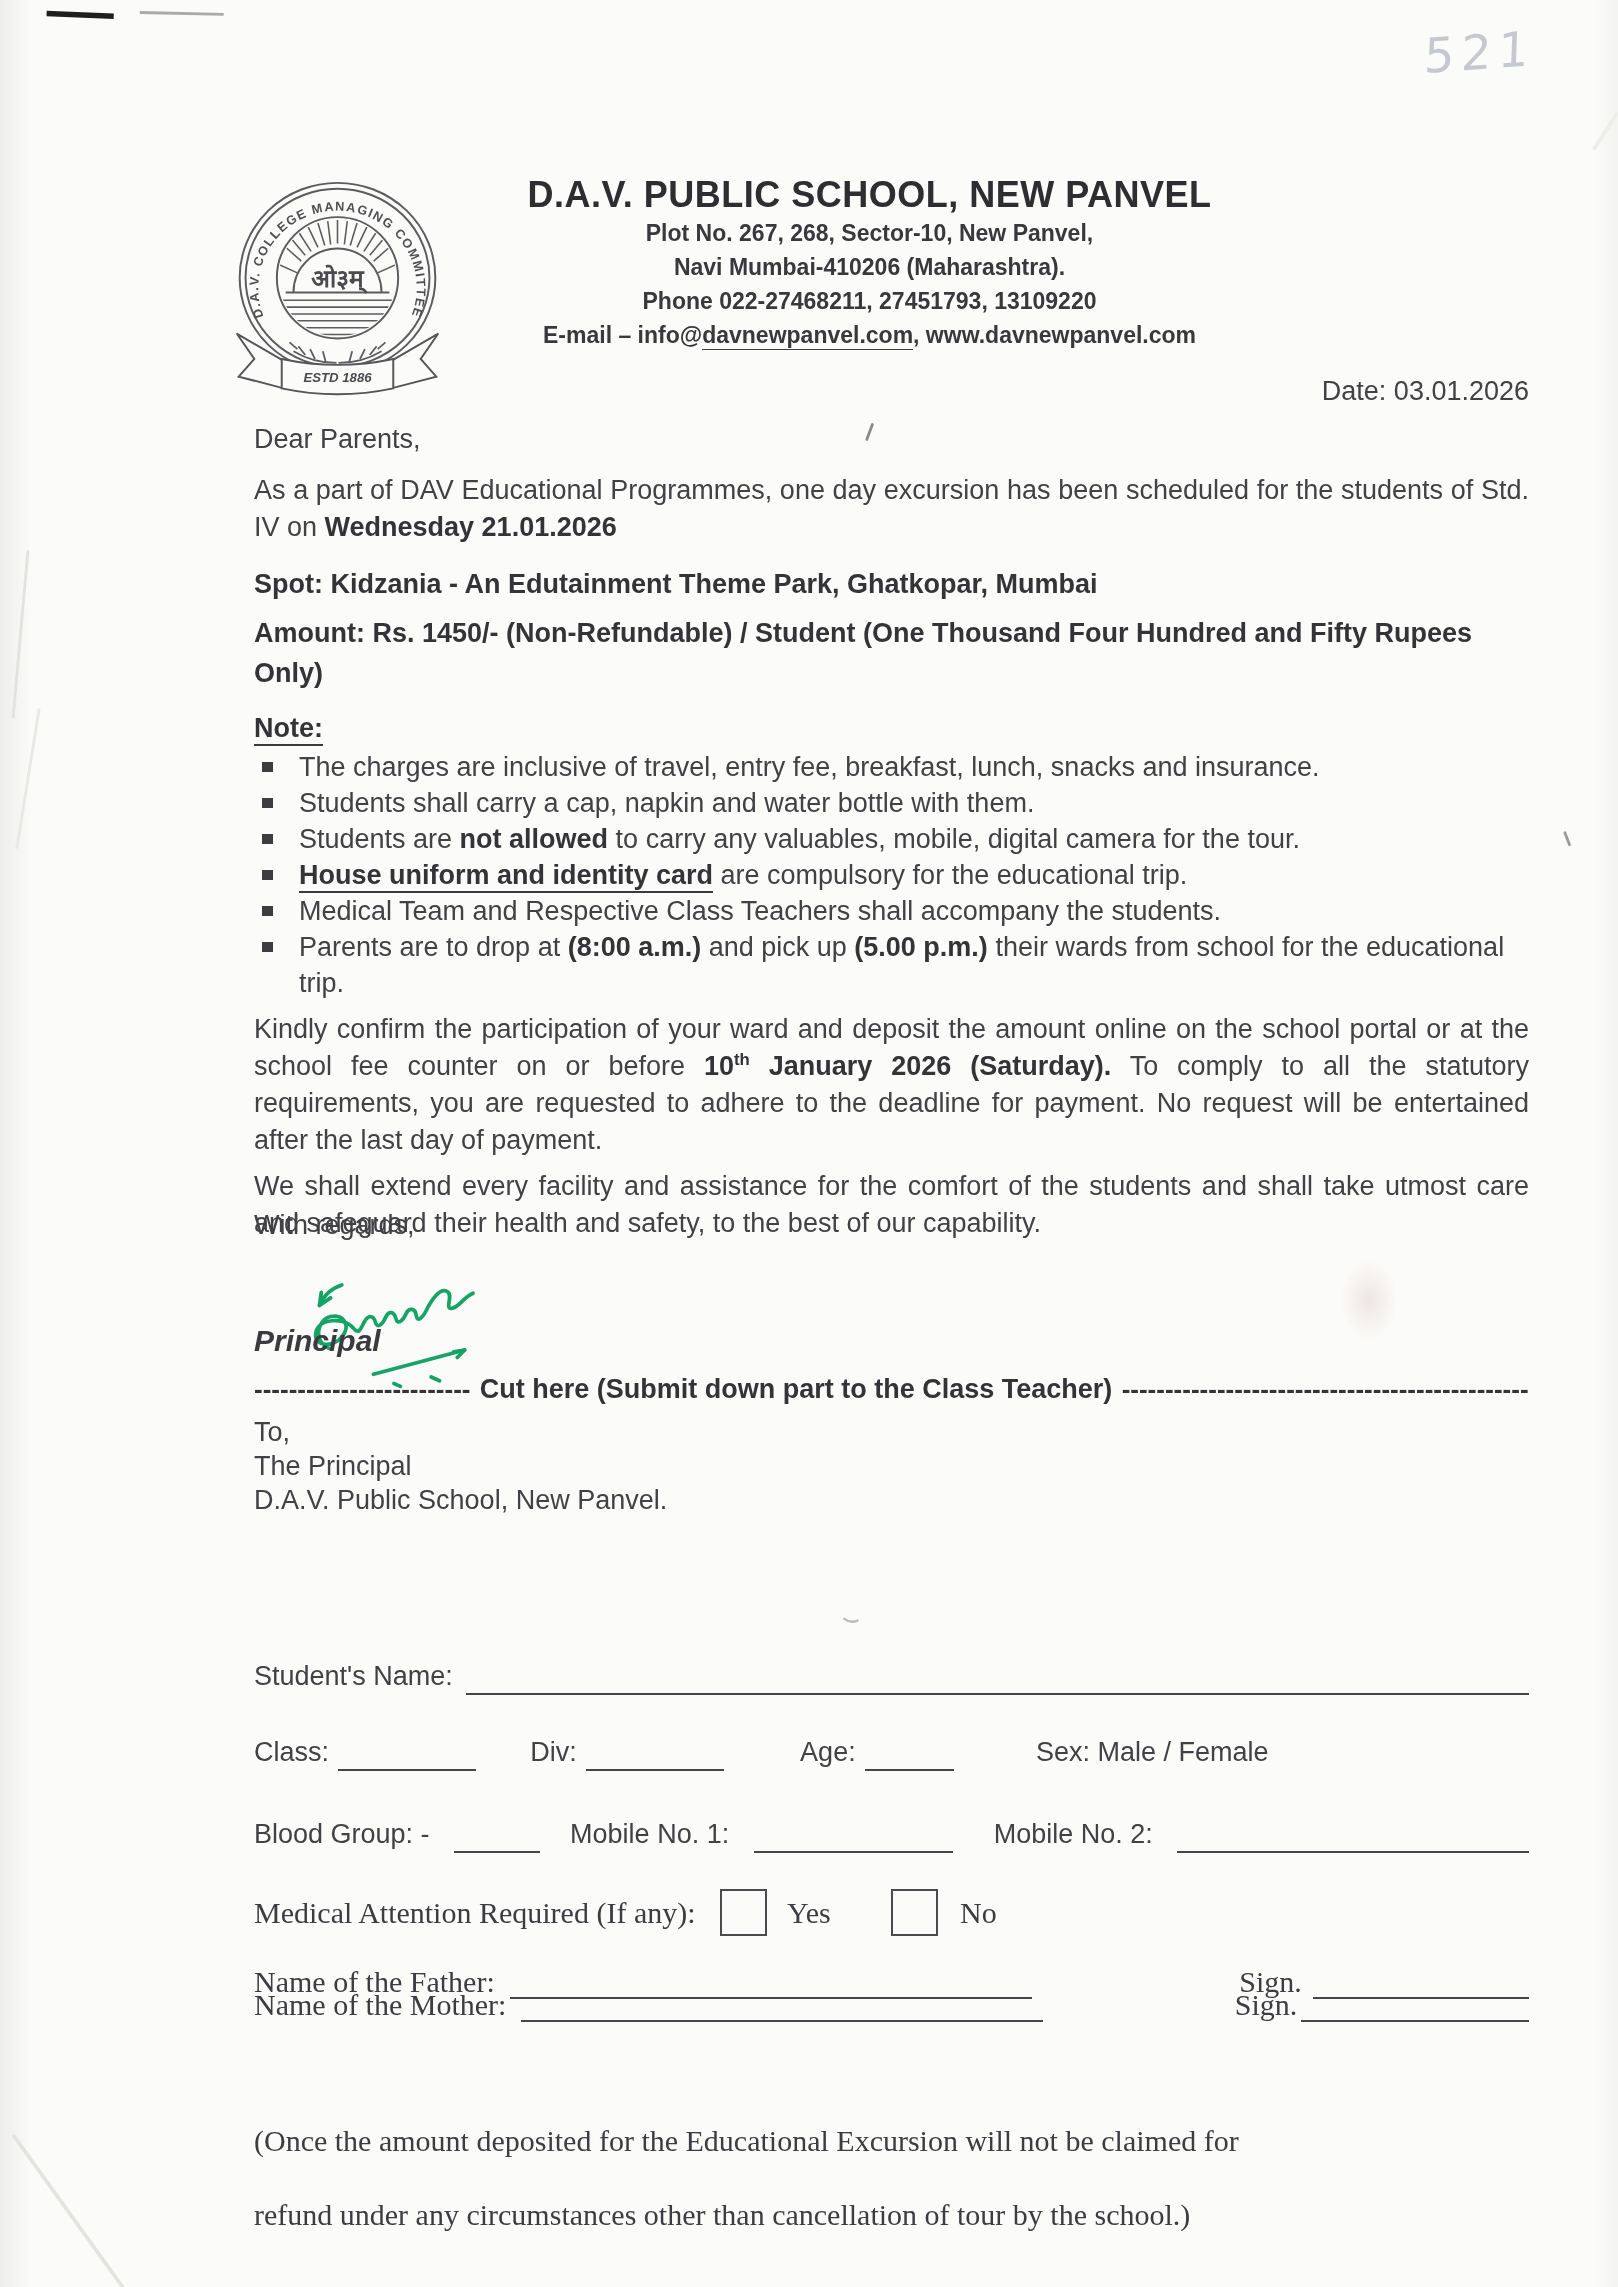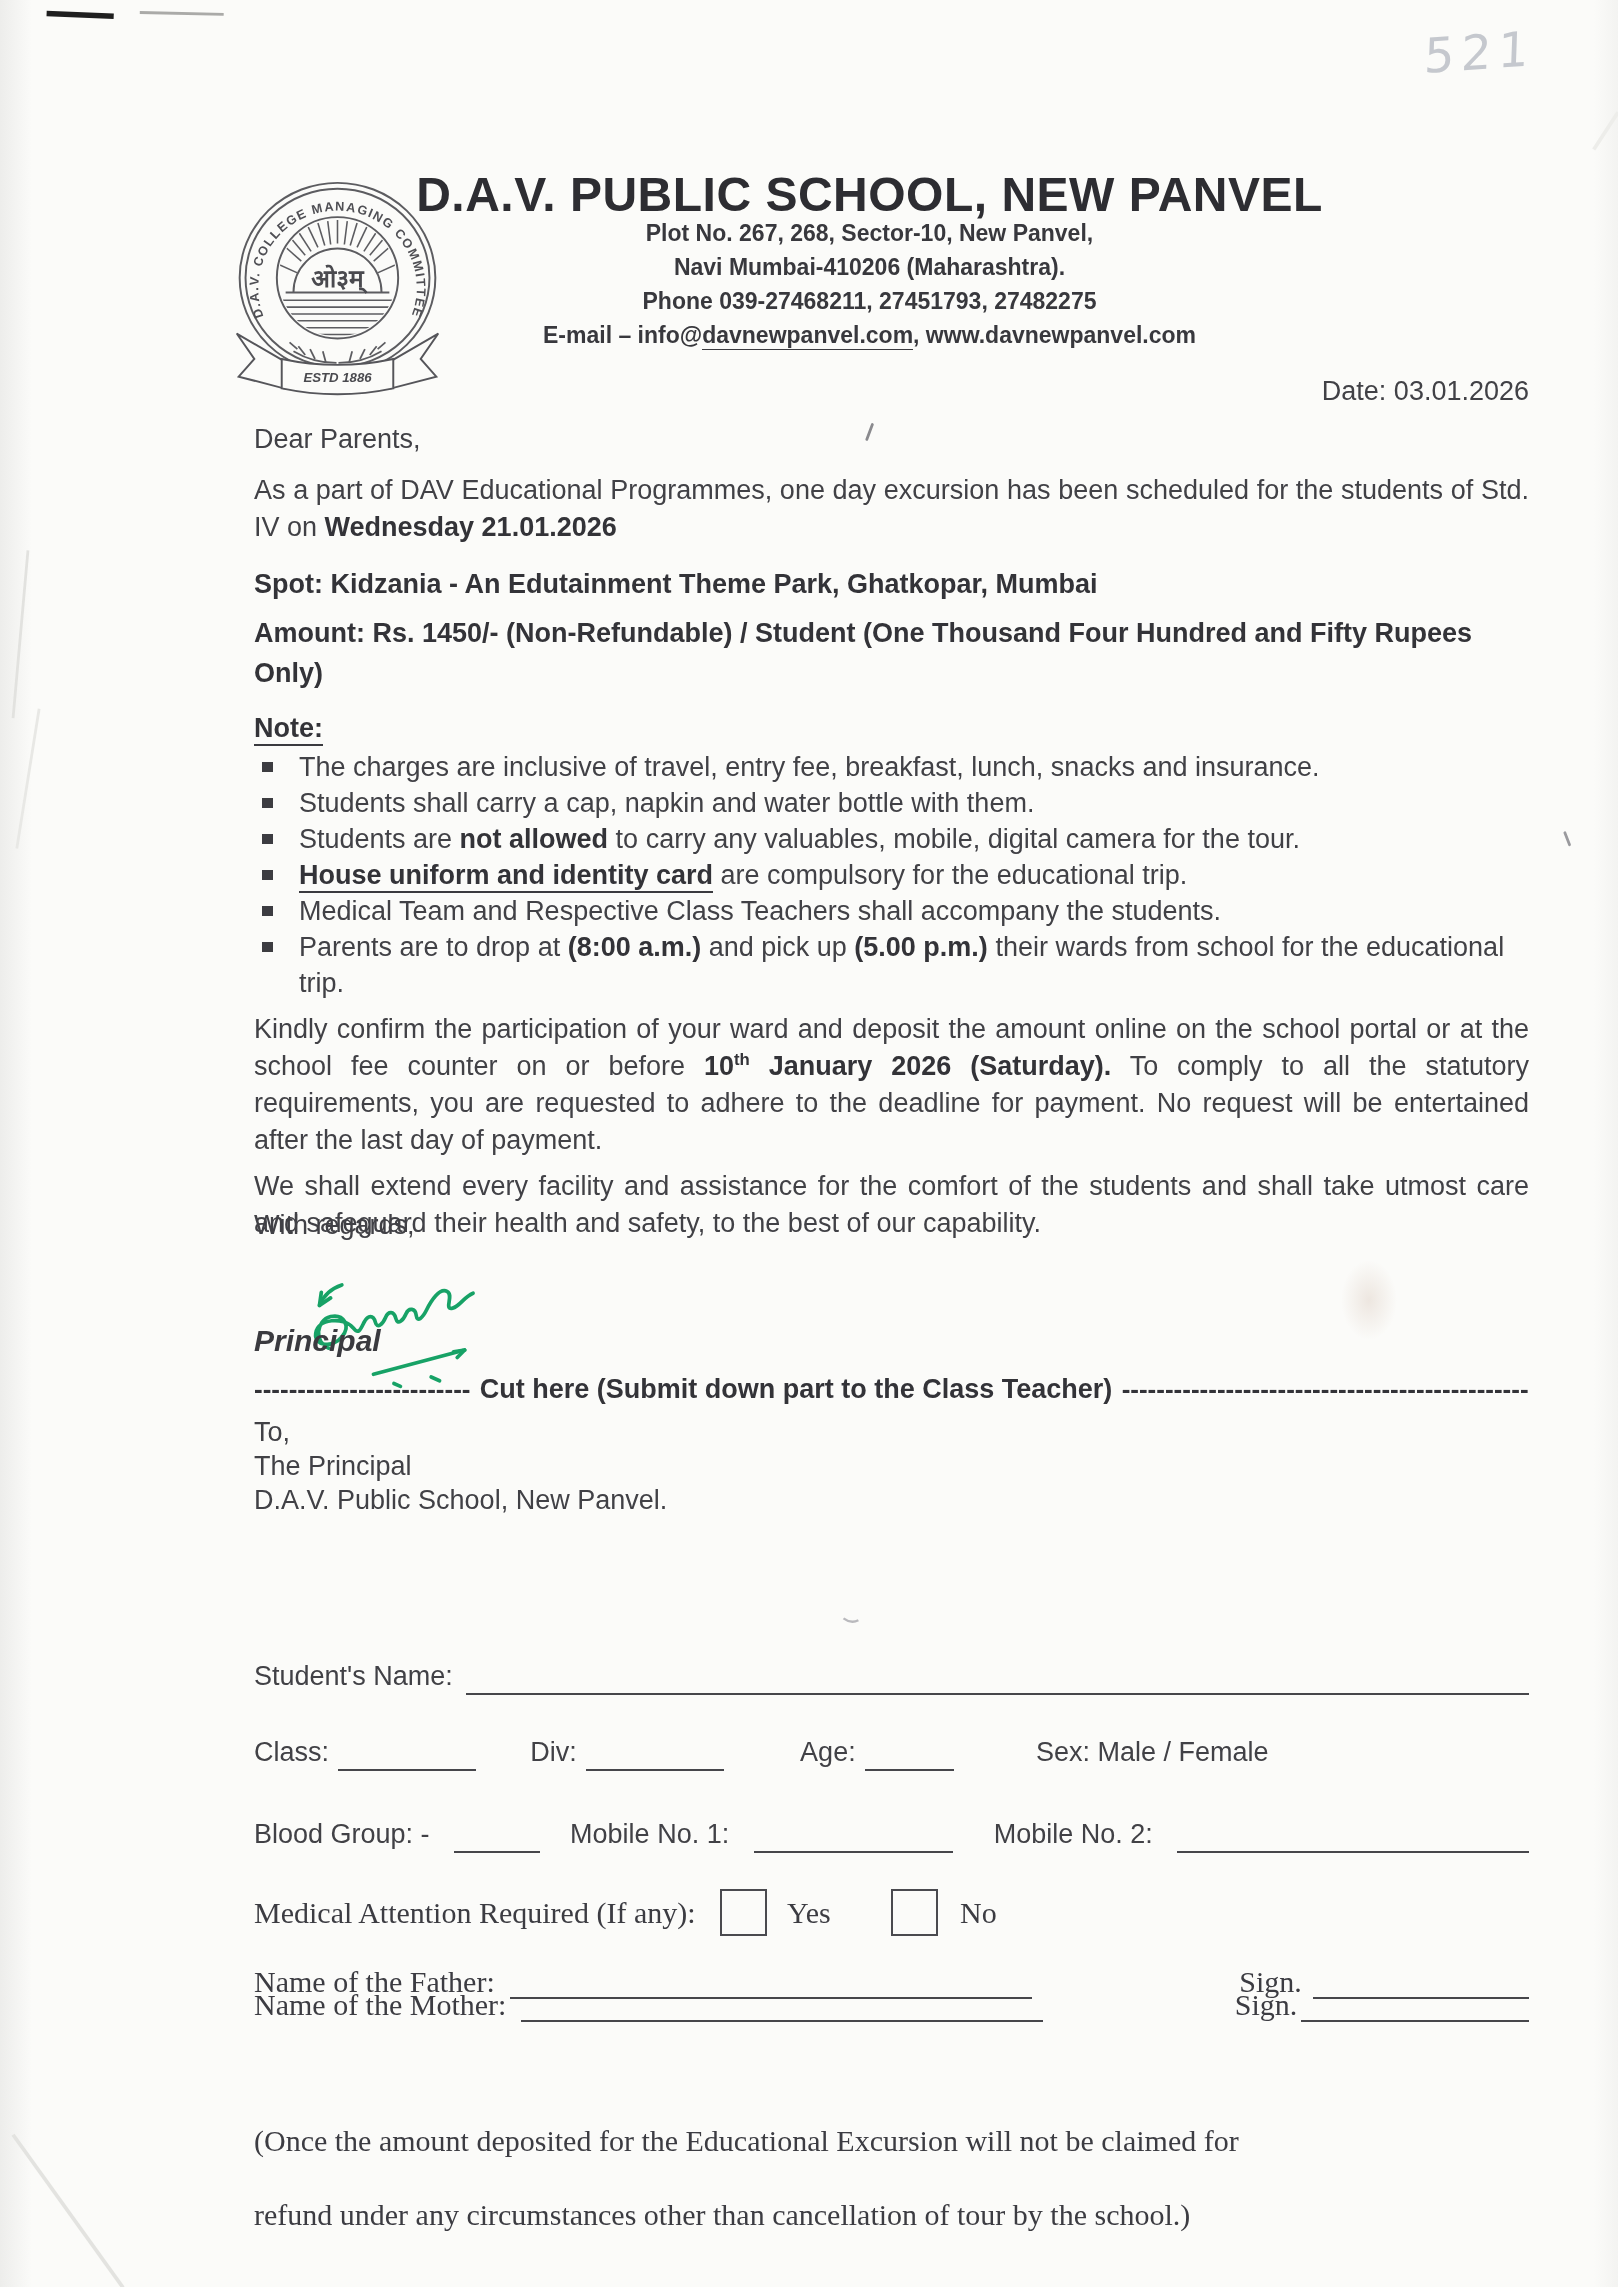--- a/index.html
+++ b/index.html
@@ -11,21 +11,21 @@
     color:#414146;
     overflow:hidden;
   }
   .abs{position:absolute;left:254px;right:89px;}
   .sans{font-size:27px;line-height:37px;}
   .b{font-weight:bold;color:#333338;}
   .just{text-align:justify;}
   .u{text-decoration:none;border-bottom:2.8px solid #3a3a3f;padding-bottom:0.9px;}
   
   .hdr{position:absolute;left:373px;width:993px;top:173px;text-align:center;}
-  .hdr .title{font-size:48px;font-weight:bold;color:#2d2d32;letter-spacing:0.5px;line-height:43px;}
+  .hdr .title{font-size:36px;font-weight:bold;color:#2d2d32;letter-spacing:0.5px;line-height:43px;}
   .hdr .addr{font-size:23px;font-weight:bold;color:#38383d;line-height:34px;}
   
   ul.notes{list-style:none;margin:0;padding:0;}
   ul.notes li{position:relative;padding-left:45px;font-size:27px;line-height:36px;margin:0;}
   ul.notes li::before{content:"";position:absolute;left:8.4px;top:13px;width:10.3px;height:10.3px;background:#3c3c41;}
   
   .row{display:flex;align-items:flex-end;}
   .blank{display:inline-block;border-bottom:2.8px solid #46464b;height:1.05em;}
   .serif{font-family:"Liberation Serif",serif;font-size:30px;color:#3c3c42;}
   .chk{display:inline-block;width:43px;height:43px;border:2.8px solid #4a4a4f;background:transparent;}
@@ -130,21 +130,21 @@
       <path d="M170,188 L218,160 L200,186 L216,204 L170,216 Z"></path>
       <path d="M58,186 Q115,198 172,186 L172,216 Q115,228 58,216 Z"></path>
     </g>
     <text x="115" y="210" text-anchor="middle" font-size="13.5" font-weight="bold" font-style="italic" fill="#4a4a4f">ESTD 1886</text>
   </svg>
 
   <div class="hdr">
     <div class="title">D.A.V. PUBLIC SCHOOL, NEW PANVEL</div>
     <div class="addr">Plot No. 267, 268, Sector-10, New Panvel,</div>
     <div class="addr">Navi Mumbai-410206 (Maharashtra).</div>
-    <div class="addr">Phone 039-27468211, 27451793, 27482275</div>
+    <div class="addr">Phone 022-27468211, 27451793, 13109220</div>
     <div class="addr"><span>E-mail – info@</span><span class="u" style="border-bottom-width:1.9px">davnewpanvel.com</span><span>, www.davnewpanvel.com</span></div>
   </div>
 
   <div class="abs sans" style="top:373px;text-align:right;">Date: 03.01.2026</div>
 
   <div class="abs sans" style="top:421px;">Dear Parents,</div>
 
   <div class="abs sans just" style="top:472px;"><span>As a part of DAV Educational Programmes, one day excursion has been scheduled for the students of Std. IV on </span><span class="b">Wednesday 21.01.2026</span></div>
 
   <div class="abs sans b" style="top:566px;">Spot: Kidzania - An Edutainment Theme Park, Ghatkopar, Mumbai</div>

